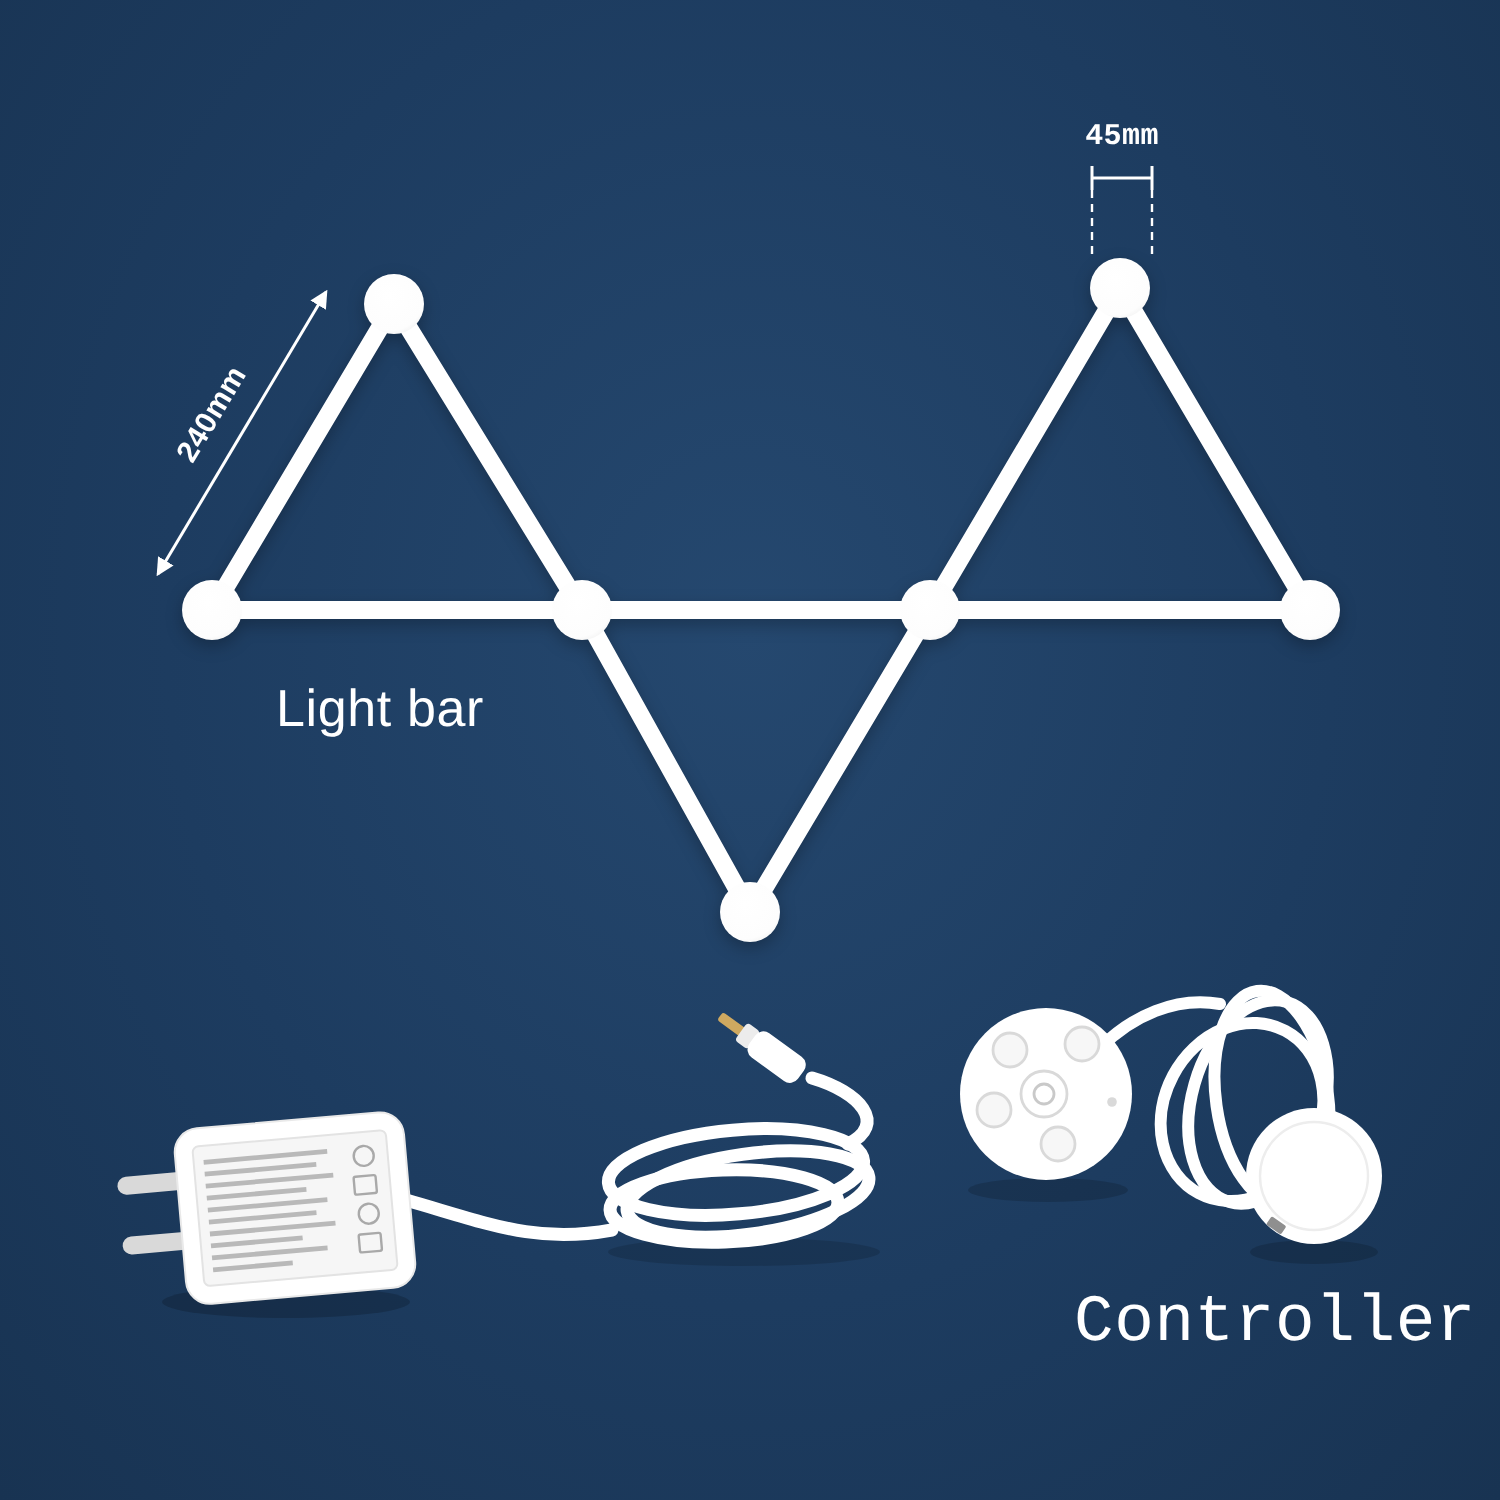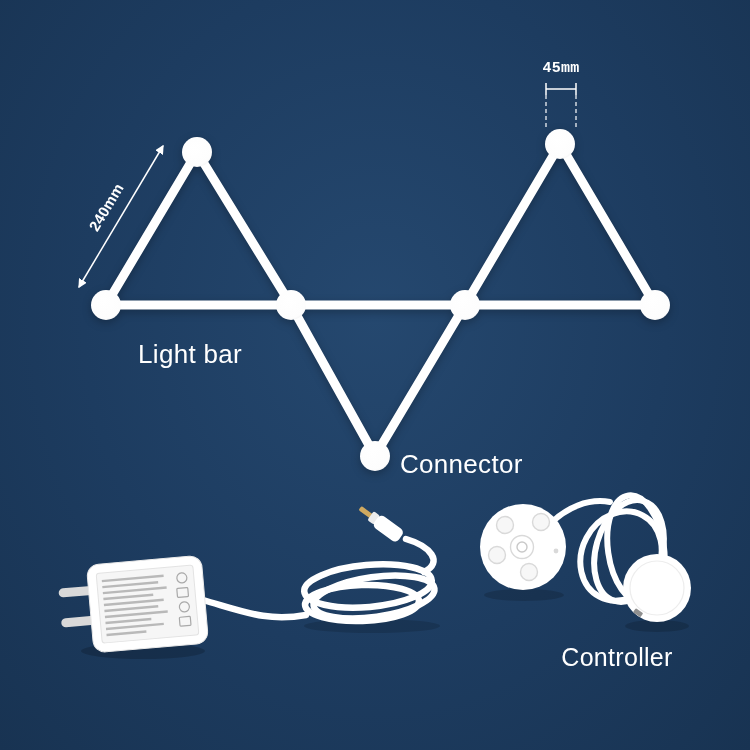--- a/index.html
+++ b/index.html
@@ -34,21 +34,21 @@
   .dim-label { font-size: 15px; font-weight: 600; letter-spacing: 0.2px; }
   .dim-240 {
     left: 69px; top: 198px; width: 80px; height: 22px;
     transform: rotate(-59deg);
     transform-origin: 50% 50%;
   }
   .dim-45  { left: 521px; top: 61px;  width: 80px; font-family: Liberation Mono, monospace; }
   .lbl-lightbar   { left: 100px; top: 340px; width: 180px; }
   .lbl-connector  { left: 385px; top: 450px; width: 160px; text-align: left; padding-left: 15px; }
   .lbl-adaptor    { left: 62px;  top: 644px; width: 160px; font-size: 25px; }
-  .lbl-controller { left: 537px; top: 644px; width: 160px; font-size: 25px; }
+  .lbl-controller { left: 537px; top: 644px; width: 160px; font-size: 33px; font-family: Liberation Mono, monospace; }
   .bars-group { filter: drop-shadow(0 3px 4px rgba(0,0,0,0.25)); }
 </style>
 </head>
 <body>
 
 <div class="stage">
 
   <svg class="diagram" viewBox="0 0 750 750" aria-hidden="true">
     <defs>
       <marker id="dimArrow" viewBox="0 0 10 10" refX="8.5" refY="5" markerWidth="9" markerHeight="9" orient="auto-start-reverse" markerUnits="userSpaceOnUse">
@@ -168,16 +168,15 @@
         <circle cx="657" cy="588" r="34" fill="#ffffff"></circle>
         <circle cx="657" cy="588" r="27" fill="none" stroke="#ededed" stroke-width="1.2"></circle>
         <rect x="634" y="610" width="9" height="5" rx="1" fill="#8f8f8f" transform="rotate(35 638 612)"></rect>
       </g>
     </g>
   </svg>
 
   <div class="label dim-label dim-240">240mm</div>
   <div class="label dim-label dim-45">45mm</div>
   <div class="label big-label lbl-lightbar">Light bar</div>
-  <div class="label big-label lbl-connector">Connector</div>
   <div class="label big-label lbl-controller">Controller</div>
 
 </div>
 
 </body></html>

